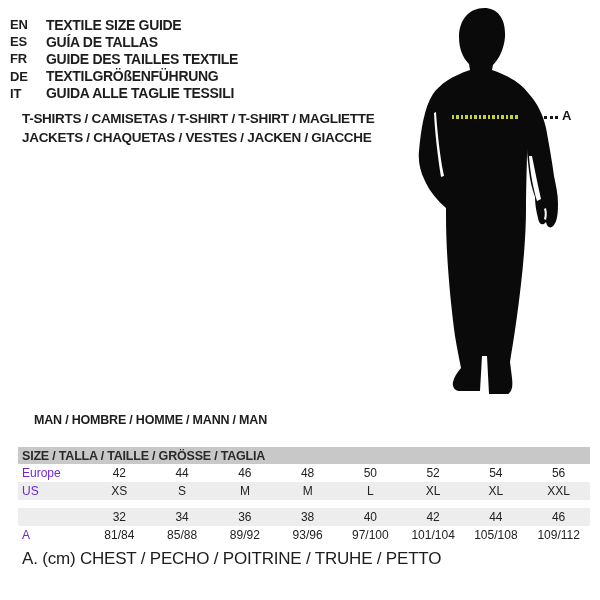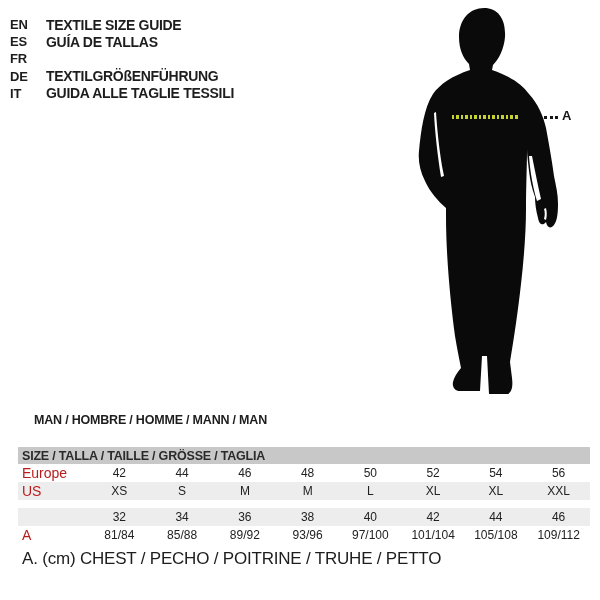--- a/index.html
+++ b/index.html
@@ -47,21 +47,21 @@
   
   .size-table { position: absolute; left: 18px; top: 447px; width: 572px; }
   .table-header {
     height: 17px; background: #c8c8c8;
     display: flex; align-items: center;
     padding-left: 4px;
     font-size: 12.5px; font-weight: 600; color: #2a2a2a; letter-spacing: -0.2px;
   }
   .trow { display: grid; grid-template-columns: 70px repeat(8, 1fr); height: 18px; align-items: center; }
   .trow.shaded { background: #ededed; }
-  .tlabel { font-size: 14px; padding-left: 4px; color: #b91c1c; }
+  .tlabel { font-size: 12px; padding-left: 4px; color: #6d28d9; }
   .tcell { font-size: 12px; text-align: center; color: #222; }
 
   
   .footnote {
     position: absolute; left: 22px; top: 549px;
     font-size: 17px; font-weight: 400; letter-spacing: -0.2px; white-space: nowrap;
   }
 </style>
 </head>
 <body>
@@ -72,31 +72,36 @@
     <div class="lang-row">
       <span class="lang-code">EN</span>
       <span class="lang-label">TEXTILE SIZE GUIDE</span>
     </div>
     <div class="lang-row">
       <span class="lang-code">ES</span>
       <span class="lang-label">GUÍA DE TALLAS</span>
     </div>
     <div class="lang-row">
       <span class="lang-code">FR</span>
+      <span class="lang-label">GUIDE DES TAILLES TEXTILE</span>
     </div>
     <div class="lang-row">
       <span class="lang-code">DE</span>
       <span class="lang-label">TEXTILGRÖßENFÜHRUNG</span>
     </div>
     <div class="lang-row">
       <span class="lang-code">IT</span>
       <span class="lang-label">GUIDA ALLE TAGLIE TESSILI</span>
     </div>
   </div>
 
+  <div class="cat-block">
+    <div class="cat-line">T-SHIRTS / CAMISETAS / T-SHIRT / T-SHIRT / MAGLIETTE</div>
+    <div class="cat-line">JACKETS / CHAQUETAS / VESTES / JACKEN / GIACCHE</div>
+  </div>
 
   <div class="figure-wrap">
     <svg viewBox="0 0 170 390" xmlns="http://www.w3.org/2000/svg">
       <path fill="#0a0a0a" d="M 84 2
         C 98 2 106 13 105 31
         C 104 43 99 53 93 59
         L 92 64
         C 110 70 122 78 129 88
         C 138 98 143 109 146 122
         C 149 138 152 155 154 170

